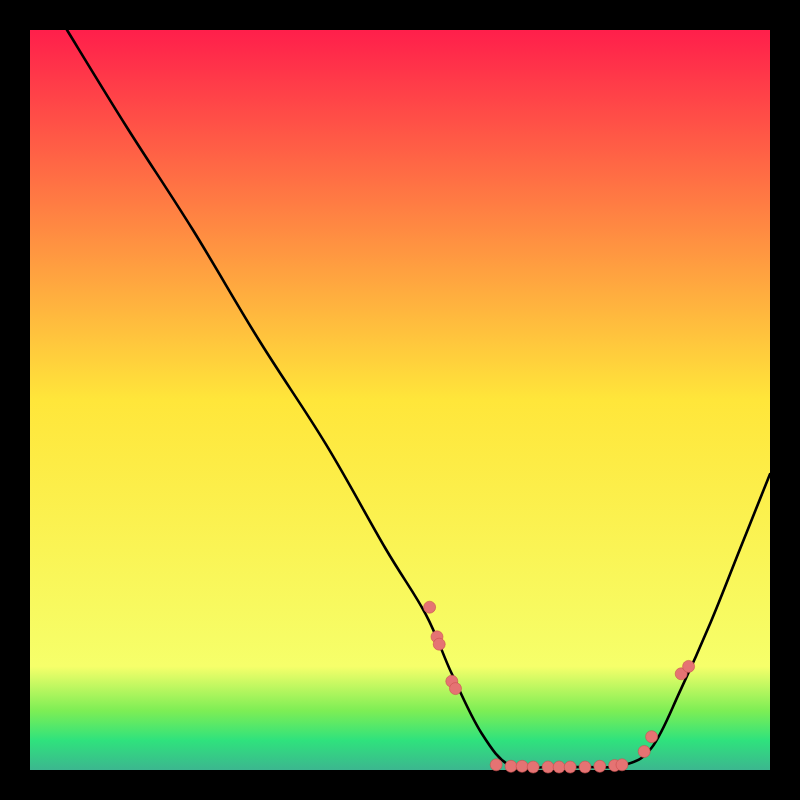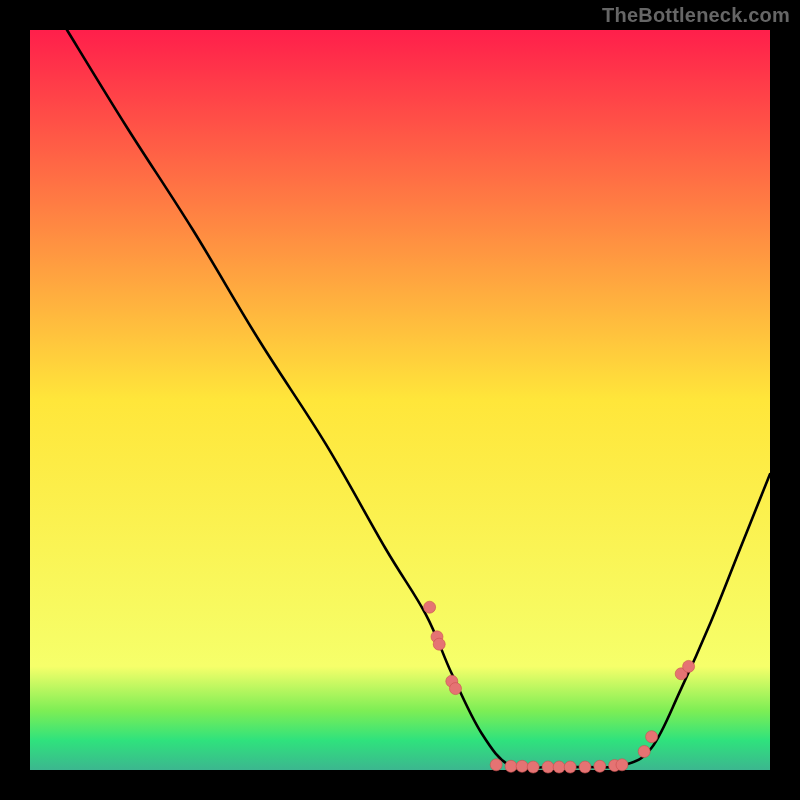--- a/index.html
+++ b/index.html
@@ -64,14 +64,13 @@
         <circle cx="585" cy="767.04" r="6" fill="#e57373" stroke="#c9504f" stroke-width="0.6"></circle>
         <circle cx="599.8000000000001" cy="766.3" r="6" fill="#e57373" stroke="#c9504f" stroke-width="0.6"></circle>
         <circle cx="614.6" cy="765.56" r="6" fill="#e57373" stroke="#c9504f" stroke-width="0.6"></circle>
         <circle cx="622" cy="764.82" r="6" fill="#e57373" stroke="#c9504f" stroke-width="0.6"></circle>
         <circle cx="644.1999999999999" cy="751.5" r="6" fill="#e57373" stroke="#c9504f" stroke-width="0.6"></circle>
         <circle cx="651.6" cy="736.6999999999999" r="6" fill="#e57373" stroke="#c9504f" stroke-width="0.6"></circle>
         <circle cx="681.2" cy="673.8" r="6" fill="#e57373" stroke="#c9504f" stroke-width="0.6"></circle>
         <circle cx="688.6" cy="666.4" r="6" fill="#e57373" stroke="#c9504f" stroke-width="0.6"></circle>
       </g>
   </svg>
-  <div class="watermark">TheBottleneck.com</div>
 </div>
 
 </body></html>

